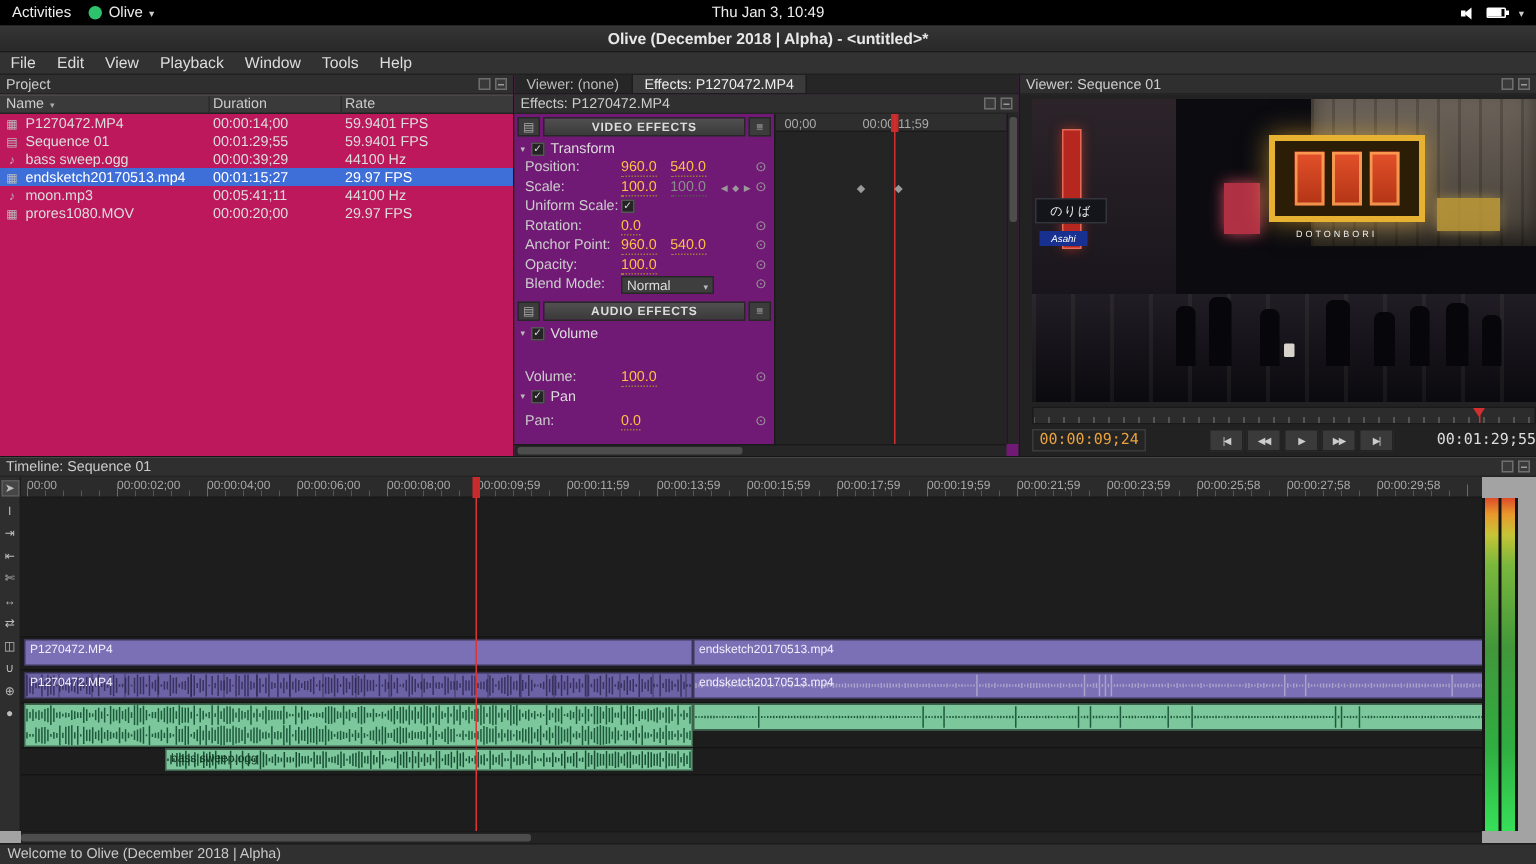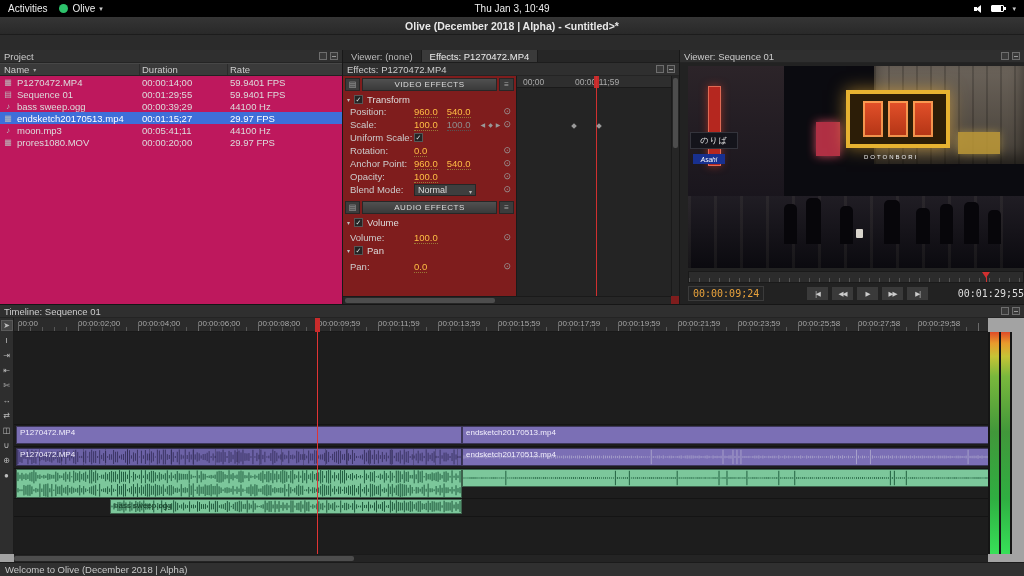--- a/index.html
+++ b/index.html
@@ -51,31 +51,31 @@
   .sorticon{font-size:6px;color:#aaa}
   .proj-rows{position:absolute;top:26px;left:0;right:0;bottom:0;font-size:9.5px;overflow:hidden}
   .prow{height:12px;display:flex;align-items:center;color:#ddd;white-space:nowrap}
   .prow.sel{background:#3e6fd9;color:#fff}
   .pcell-name{width:140px;padding-left:3px;display:flex;gap:4px;align-items:center;overflow:hidden}
   .pcell-dur{width:88px;padding-left:2px}
   .pcell-rate{flex:1;padding-left:2px}
   .picon{width:10px;text-align:center;font-size:8px;color:#bbb;flex:none}
 
   
-  #effects-panel{position:absolute;left:343px;top:50px;width:337px;height:254px;background:#7f1d1d;
+  #effects-panel{position:absolute;left:343px;top:50px;width:337px;height:254px;background:#701a75;
     border-right:1px solid #181818}
   .fx-tabs{height:13px;display:flex;font-size:9.5px;color:#bbb;background:#262626;border-bottom:1px solid #1d1d1d}
   .fx-tab{padding:0 8px;display:flex;align-items:center;border-right:1px solid #1c1c1c}
   .fx-tab.active{background:#3a3a3a;color:#eee}
   .fx-controls{position:absolute;left:0;top:26px;width:173px;bottom:8px;overflow:hidden}
   .fx-effect-bar{display:flex;align-items:center;height:13px;margin:2px 2px 0 2px;gap:2px}
   .fx-bar-btn{width:15px;height:13px;background:#3c3c3c;border:1px solid #272727;font-size:8px;color:#aaa;
     display:flex;align-items:center;justify-content:center}
   .fx-bar-mid{flex:1;height:13px;background:linear-gradient(#505050,#3a3a3a);border:1px solid #272727;
-    display:flex;align-items:center;justify-content:center;font-size:8px;font-weight:normal;color:#ddd;letter-spacing:.5px}
+    display:flex;align-items:center;justify-content:center;font-size:8px;font-weight:bold;color:#ddd;letter-spacing:.5px}
   .fx-section-hdr{display:flex;align-items:center;gap:4px;height:12px;padding-left:4px;font-size:9.5px;
     color:#ddd;margin-top:2px}
   .tri{font-size:6px;color:#bbb}
   .chk{width:9px;height:9px;background:#242424;border:1px solid #565656;font-size:7px;color:#ddd;
     display:flex;align-items:center;justify-content:center;line-height:1;flex:none}
   .fx-row{display:flex;align-items:center;height:13px;padding-left:7px;font-size:9.5px;color:#ccc;position:relative}
   .fx-label{width:64px;flex:none}
   .fx-val{color:#ffbe45;border-bottom:1px dotted #9a7a35;margin-right:9px;line-height:11px}
   .fx-val.dis{color:#8d8d8d;border-bottom-color:#555}
   .fx-kfbtn{position:absolute;right:5px;color:#9a9a9a;font-size:9px;line-height:1}
@@ -194,20 +194,29 @@
       <span class="icon-speaker"></span>
       <span class="icon-battery"></span>
       <span class="caret">▾</span>
     </div>
   </div>
 
   <div id="title-bar">
     <span>Olive (December 2018 | Alpha) - &lt;untitled&gt;*</span>
   </div>
 
+  <div id="menu-bar">
+      <span class="menu-item">File</span>
+      <span class="menu-item">Edit</span>
+      <span class="menu-item">View</span>
+      <span class="menu-item">Playback</span>
+      <span class="menu-item">Window</span>
+      <span class="menu-item">Tools</span>
+      <span class="menu-item">Help</span>
+    </div>
 
   <div id="project-panel">
     <div class="panel-title">
       <span>Project</span>
       <span class="panel-icons">
         <span class="pi"></span>
         <span class="pi close"></span>
       </span>
     </div>
     <div class="proj-header">
@@ -352,21 +361,21 @@
         <span class="fx-bar-btn">▤</span>
         <span class="fx-bar-mid">AUDIO EFFECTS</span>
         <span class="fx-bar-btn">≡</span>
       </div>
 
       <div class="fx-section-hdr">
         <span class="tri">▾</span>
         <span class="chk">✓</span>
         <span>Volume</span>
       </div>
-      <div class="fx-row" style="margin-top:3px">
+      <div class="fx-row" style="margin-top:17px">
         <span class="fx-label">Volume:</span>
         <span class="fx-val">100.0</span>
         <span class="fx-kfbtn">⊙</span>
       </div>
 
       <div class="fx-section-hdr" style="margin-top:0">
         <span class="tri">▾</span>
         <span class="chk">✓</span>
         <span>Pan</span>
       </div>

